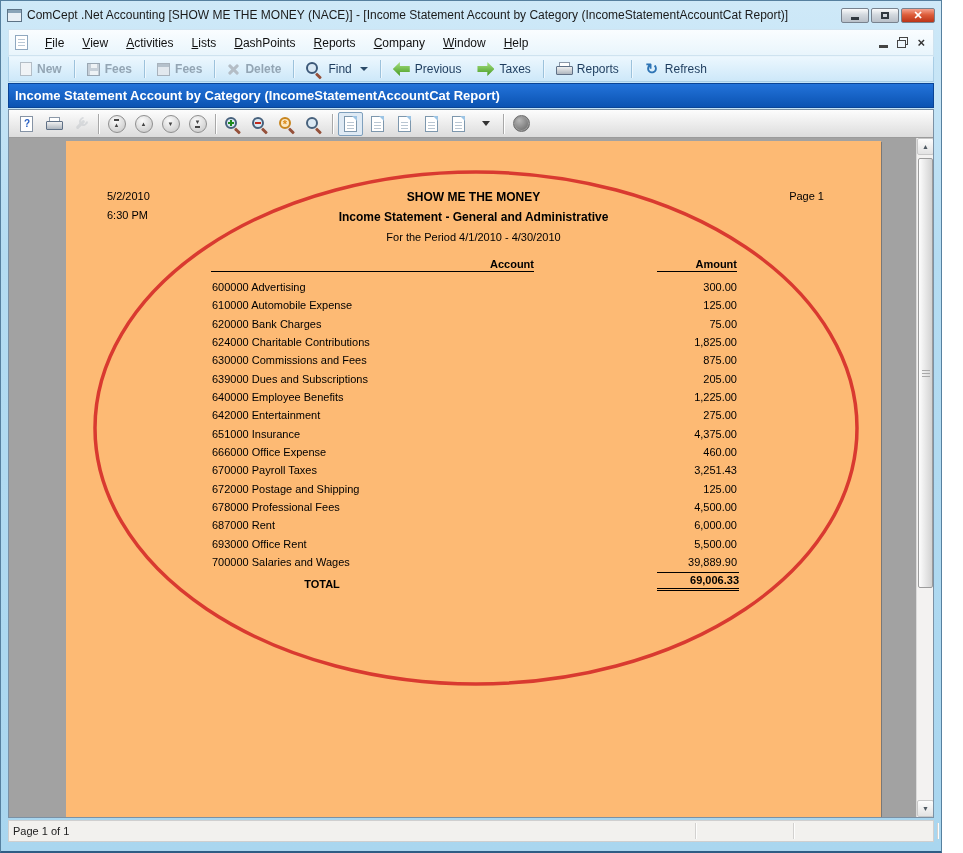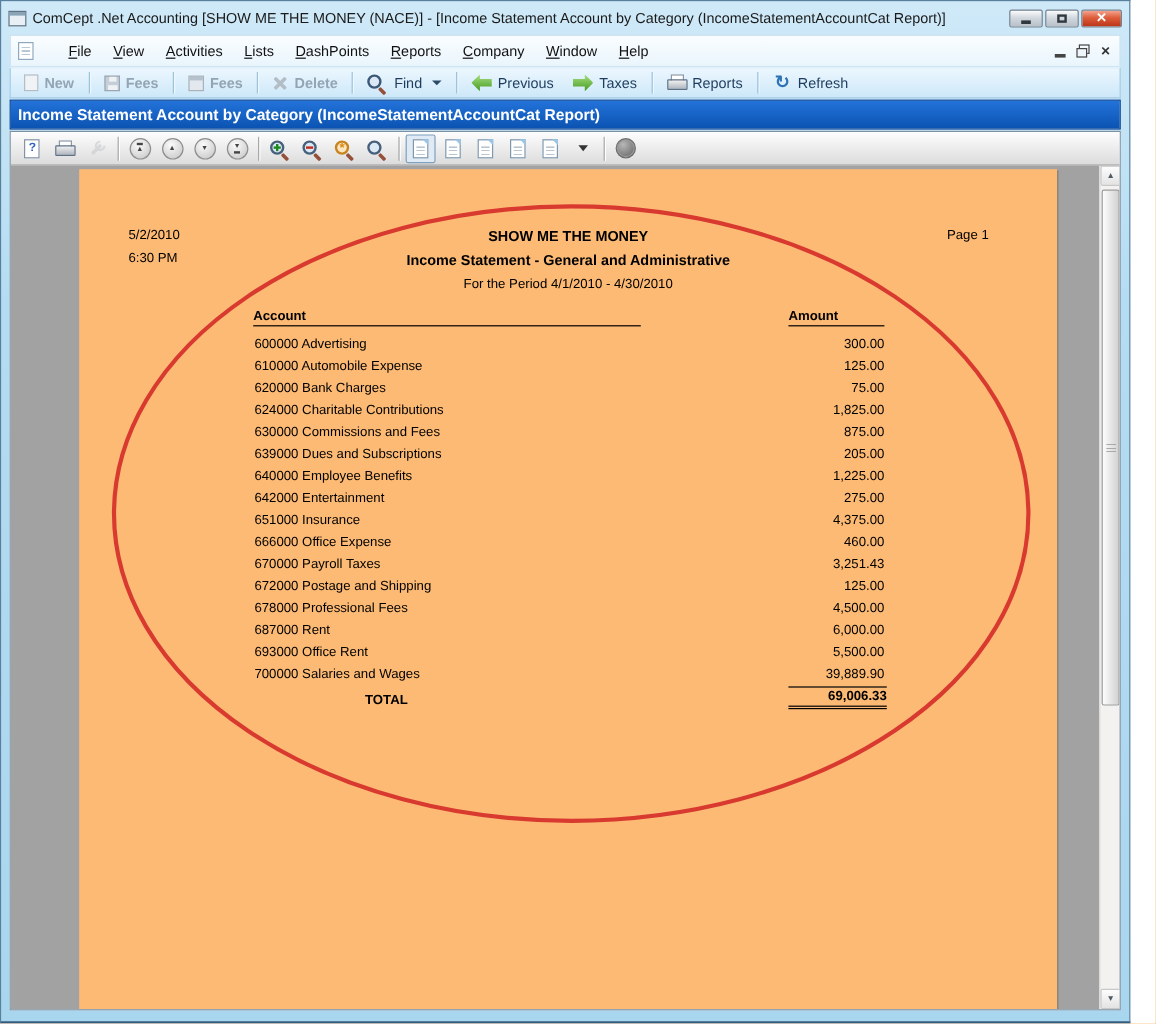--- a/index.html
+++ b/index.html
@@ -23,21 +23,21 @@
   .winbtns { margin-left:auto; display:flex; }
   .wbtn { width:28px; height:15px; border:1px solid #77828e; border-radius:2px;
     background:linear-gradient(#fbfbfb,#d2d8de 45%,#b9c0c8); margin-left:2px;
     display:flex; align-items:center; justify-content:center; padding:0; }
   .wbtn .bar { width:8px; height:3px; background:#30383f; margin-top:6px; }
   .wbtn .box { width:8px; height:7px; border:2px solid #30383f; }
   .wbtn.close { width:34px; background:linear-gradient(#f6a38e,#dd5d3a 45%,#bb3417); color:#fff; font-weight:bold; font-size:11px; line-height:1; }
 
   
   .menubar { height:27px; margin:0 7px; background:linear-gradient(#fafdff,#e9f5fc);
-    border:1px solid #cfe3f0; display:flex; align-items:center; padding:0 4px;gap:12px; }
+    border:1px solid #cfe3f0; display:flex; align-items:center; padding:0 4px; }
   .doc-icon { width:13px; height:15px; background:#fff; border:1px solid #8fa8c0; position:relative; margin:0 8px 0 2px; flex:none; }
   .doc-icon::before { content:""; position:absolute; left:2px; top:3px; width:7px; height:8px;
     background:repeating-linear-gradient(#b9c8d6 0 1px,transparent 1px 3px); }
   .menu-item { font-size:12px; color:#111; padding:3px 9px; cursor:default; }
   .menu-item u { text-decoration:underline; }
   .child-controls { margin-left:auto; display:flex; align-items:center; gap:9px; padding-right:4px; }
   .child-min { width:9px; height:3px; background:#444; margin-top:8px; }
   .child-restore { width:11px; height:11px; position:relative; }
   .child-restore::before { content:""; position:absolute; right:0; top:0; width:7px; height:6px; border:1px solid #444; }
   .child-restore::after { content:""; position:absolute; left:0; bottom:0; width:7px; height:6px; border:1px solid #444; background:#eef6fc; }
@@ -128,21 +128,21 @@
   .dropdown-caret-icon { width:0; height:0; border-left:4px solid transparent; border-right:4px solid transparent; border-top:5px solid #333; }
   .stop-icon { width:17px; height:17px; border-radius:50%; border:1px solid #6e6e6e;
     background:radial-gradient(circle at 35% 30%,#b7b7b7,#5e5e5e); box-shadow:inset 0 0 0 1px #9a9a9a; }
 
   
   .viewer { flex:1; position:relative; background:#a2a2a2; overflow:hidden; }
   .page { position:absolute; left:57px; top:3px; width:815px; bottom:0; background:#fdba74;
     box-shadow:2px 0 0 #6f6f6f inset? ; box-shadow:1px 1px 0 #787878; font-size:11px; color:#000;padding-left:32px; }
   .pg-abs { position:absolute; white-space:nowrap; }
   .rpt-center { left:0; width:100%; text-align:center; }
-  .col-head { font-weight:bold; border-bottom:1px solid #000; text-align:left; padding-bottom:1px; }
+  .col-head { font-weight:bold; border-bottom:1px solid #000; text-align:right; padding-bottom:1px; }
   .rows { position:absolute; left:0; right:0; top:138px; }
   .rrow { position:relative; height:18.35px; }
   .rrow .acct { position:absolute; left:146px; top:2px; white-space:nowrap; }
   .rrow .amt { position:absolute; left:551px; width:120px; top:2px; text-align:right; white-space:nowrap; }
   .total-label { font-weight:bold; }
   .total-amt { font-weight:bold; text-align:right; border-top:1px solid #000; border-bottom:3px double #000; padding:1px 0 2px; }
   .annotation { position:absolute; left:0; top:0; pointer-events:none; }
 
   
   .vscroll { position:absolute; right:0; top:0; bottom:0; width:17px; background:#f3f2f1; border-left:1px solid #dadada; }
@@ -409,15 +409,21 @@
             <span>▲</span>
           </button>
         <div class="sthumb"></div>
         <button class="sbtn down">
             <span>▼</span>
           </button>
       </div>
     </div>
   </div>
 
+  <div class="statusbar">
+    <span>Page 1 of 1</span>
+    <span class="sb-div" style="left:686px;"></span>
+    <span class="sb-div" style="left:784px;"></span>
+    <span class="sb-div" style="left:928px;"></span>
+  </div>
 
   <div class="bottom-frame"></div>
 </div>
 
 </body></html>

